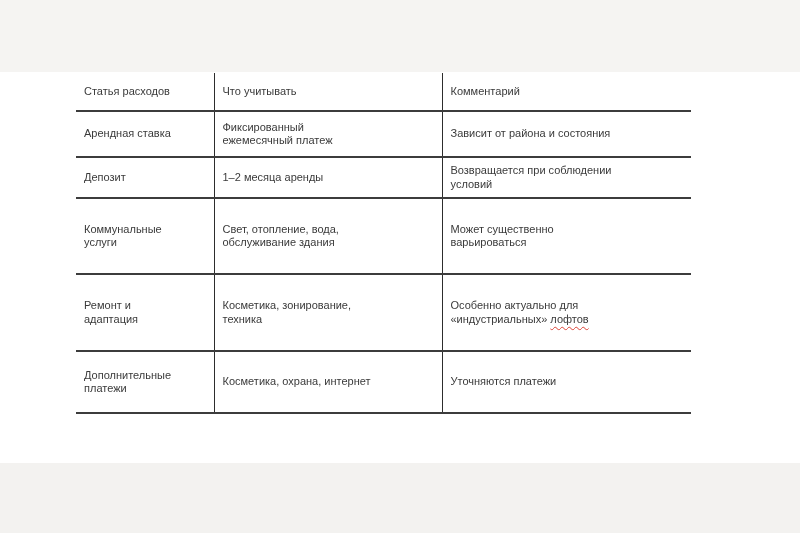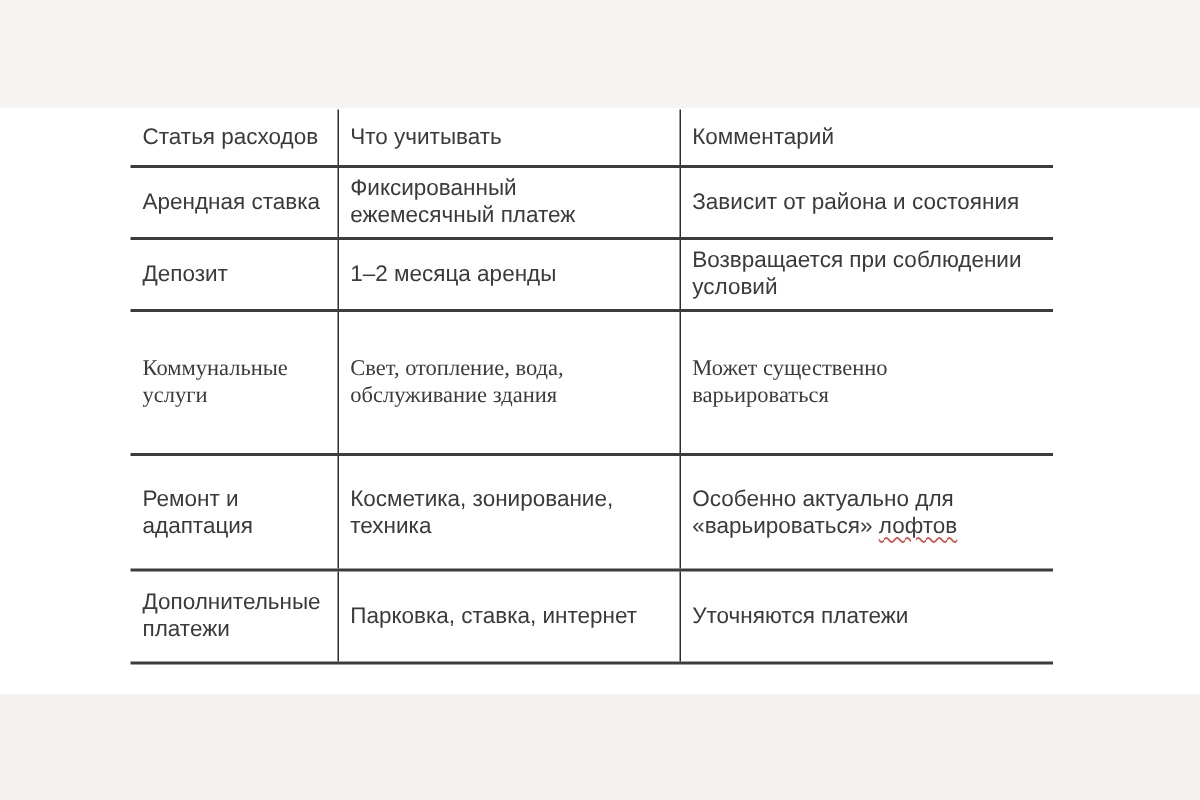--- a/index.html
+++ b/index.html
@@ -22,27 +22,27 @@
     background: #f5f4f2;
   }
   .band-bottom {
     position: absolute;
     left: 0; top: 463px;
     width: 800px; height: 70px;
     background: #f3f2f0;
   }
   table.expense-table {
     position: absolute;
-    left: 87px;
+    left: 76px;
     top: 73px;
     width: 615px;
     border-collapse: collapse;
     table-layout: fixed;
     color: #3a3a3a;
-    font-size: 15px;
+    font-size: 11px;
     line-height: 1.2;
   }
   .expense-table col.c1 { width: 138px; }
   .expense-table col.c2 { width: 228px; }
   .expense-table col.c3 { width: 249px; }
   .expense-table th,
   .expense-table td {
     font-weight: normal;
     text-align: left;
     vertical-align: middle;
@@ -52,21 +52,21 @@
     overflow: hidden;
   }
   .expense-table th:nth-child(2),
   .expense-table td:nth-child(2) {
     border-left: 1px solid #2d2d2d;
     border-right: 1px solid #2d2d2d;
   }
   .expense-table thead tr { height: 38px; }
   .expense-table tbody tr.r1 { height: 46px; }
   .expense-table tbody tr.r2 { height: 41px; }
-  .expense-table tbody tr.r3 { height: 96px; font-family: Liberation Serif, serif; }
+  .expense-table tbody tr.r3 { height: 76px; }
   .expense-table tbody tr.r4 { height: 77px; }
   .expense-table tbody tr.r5 { height: 62px; }
   .misspelled {
     text-decoration: underline wavy #dd4337;
     text-decoration-thickness: 1px;
     text-underline-offset: 3px;
     text-align: center;
   }
 </style>
 </head>
@@ -109,23 +109,23 @@
 обслуживание здания</td>
         <td>Может существенно
 варьироваться</td>
       </tr>
       <tr class="r4">
         <td>Ремонт и
 адаптация</td>
         <td>Косметика, зонирование,
 техника</td>
         <td><span>Особенно актуально для
-«варьироваться» </span><span class="misspelled">лофтов</span></td>
+«индустриальных» </span><span class="misspelled">лофтов</span></td>
       </tr>
       <tr class="r5">
         <td>Дополнительные
 платежи</td>
-        <td>Парковка, ставка, интернет</td>
+        <td>Косметика, охрана, интернет</td>
         <td>Уточняются платежи</td>
       </tr>
     </tbody>
   </table>
 </div>
 
 </body></html>

